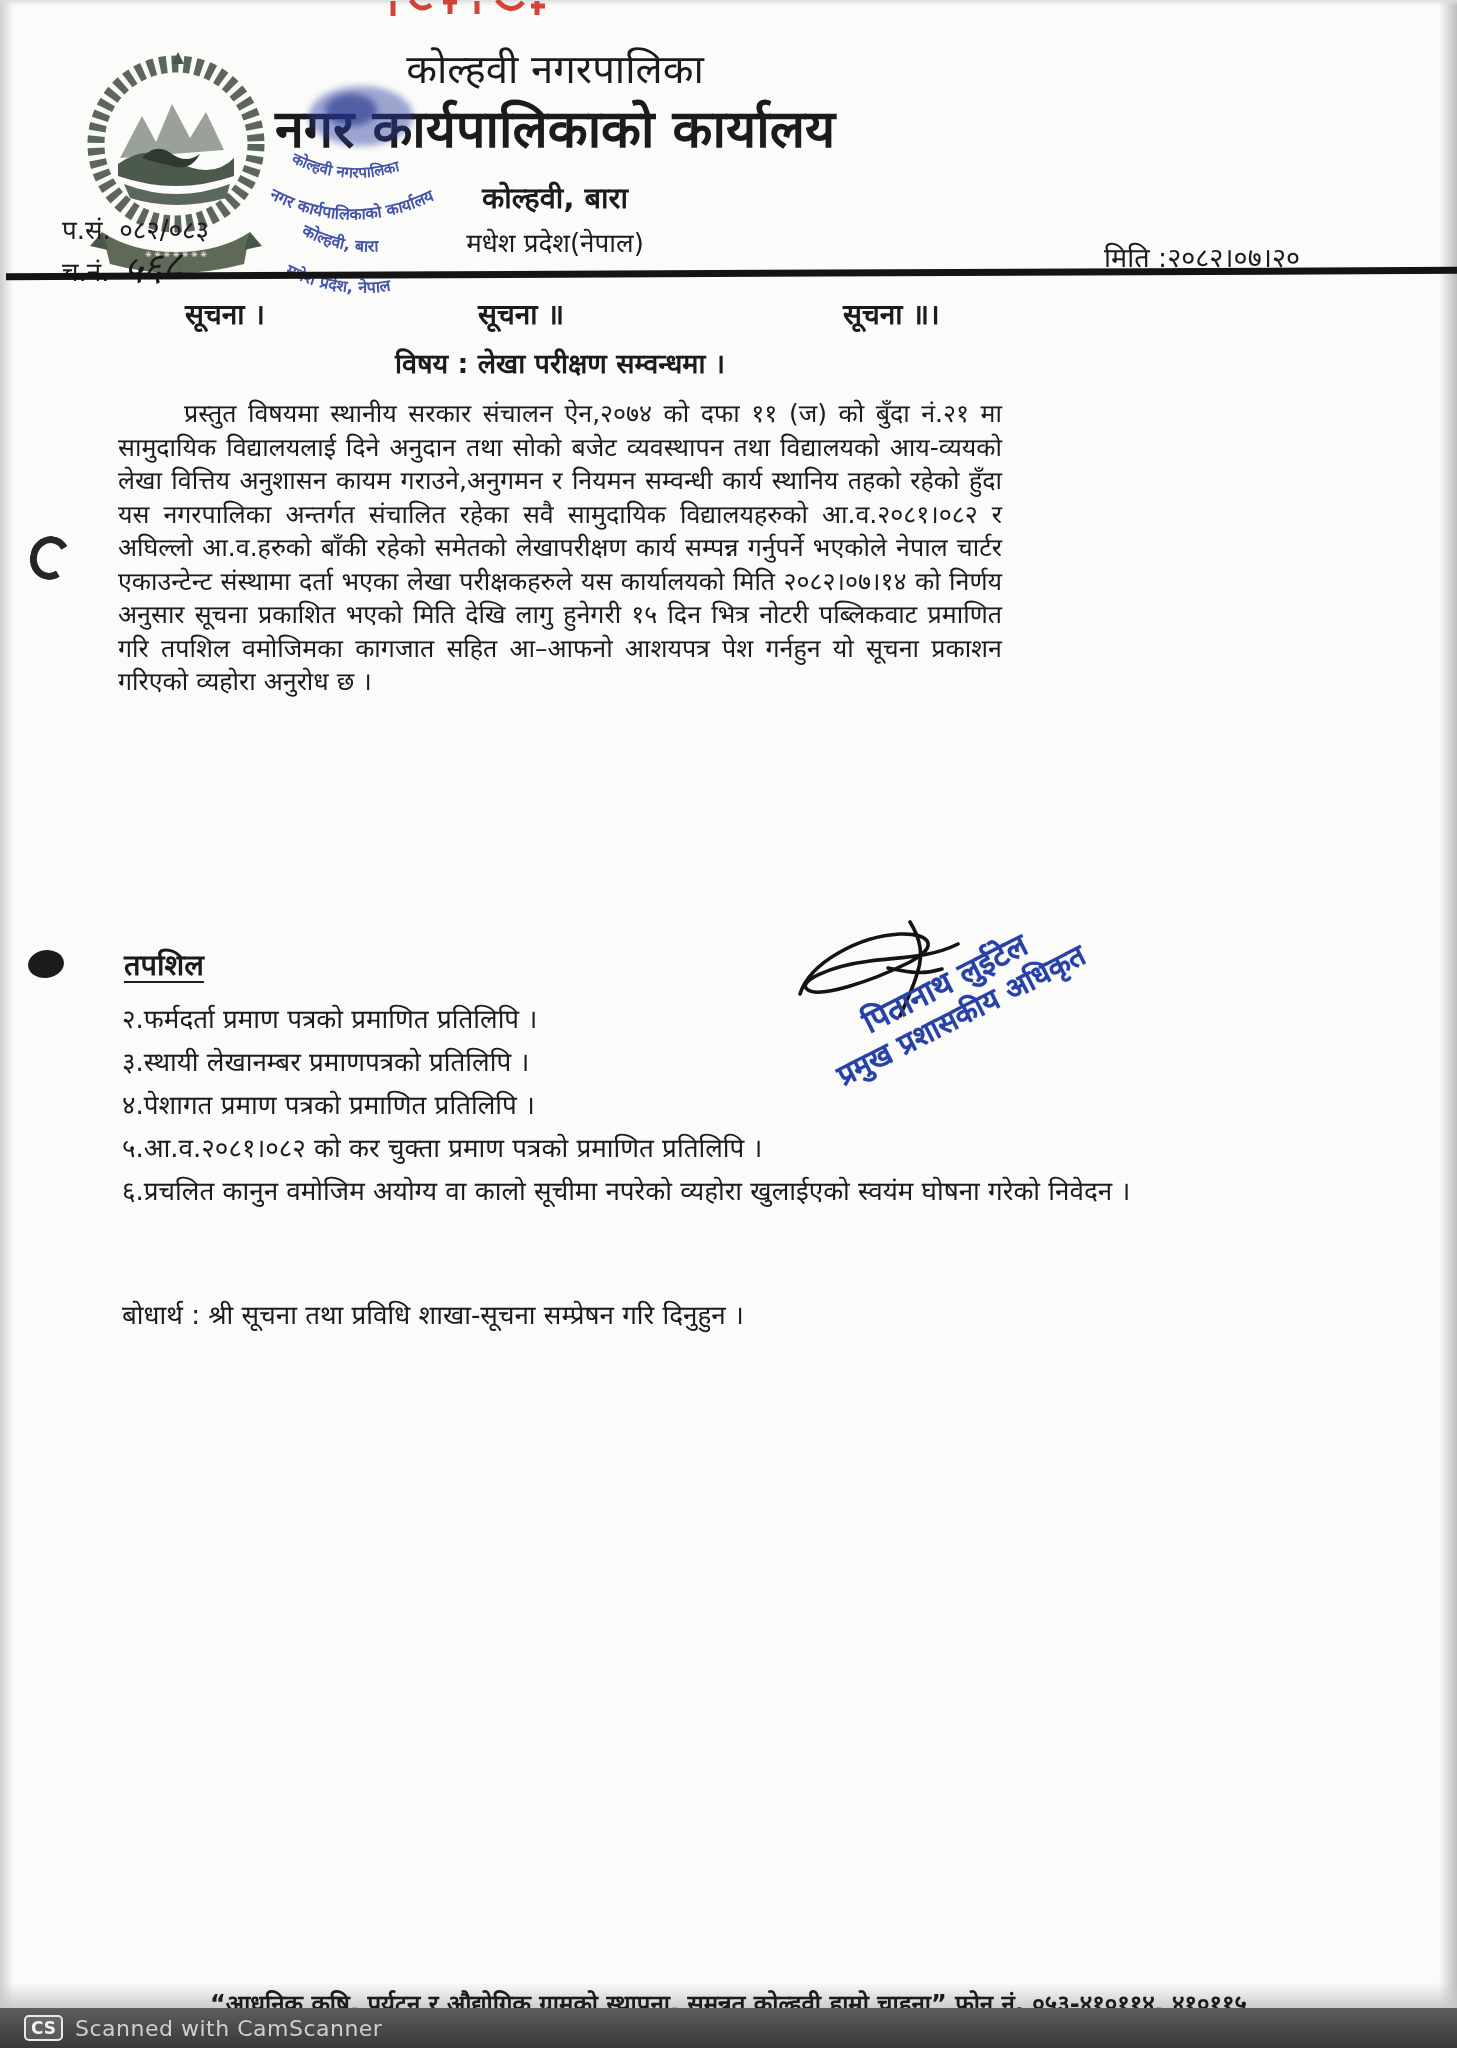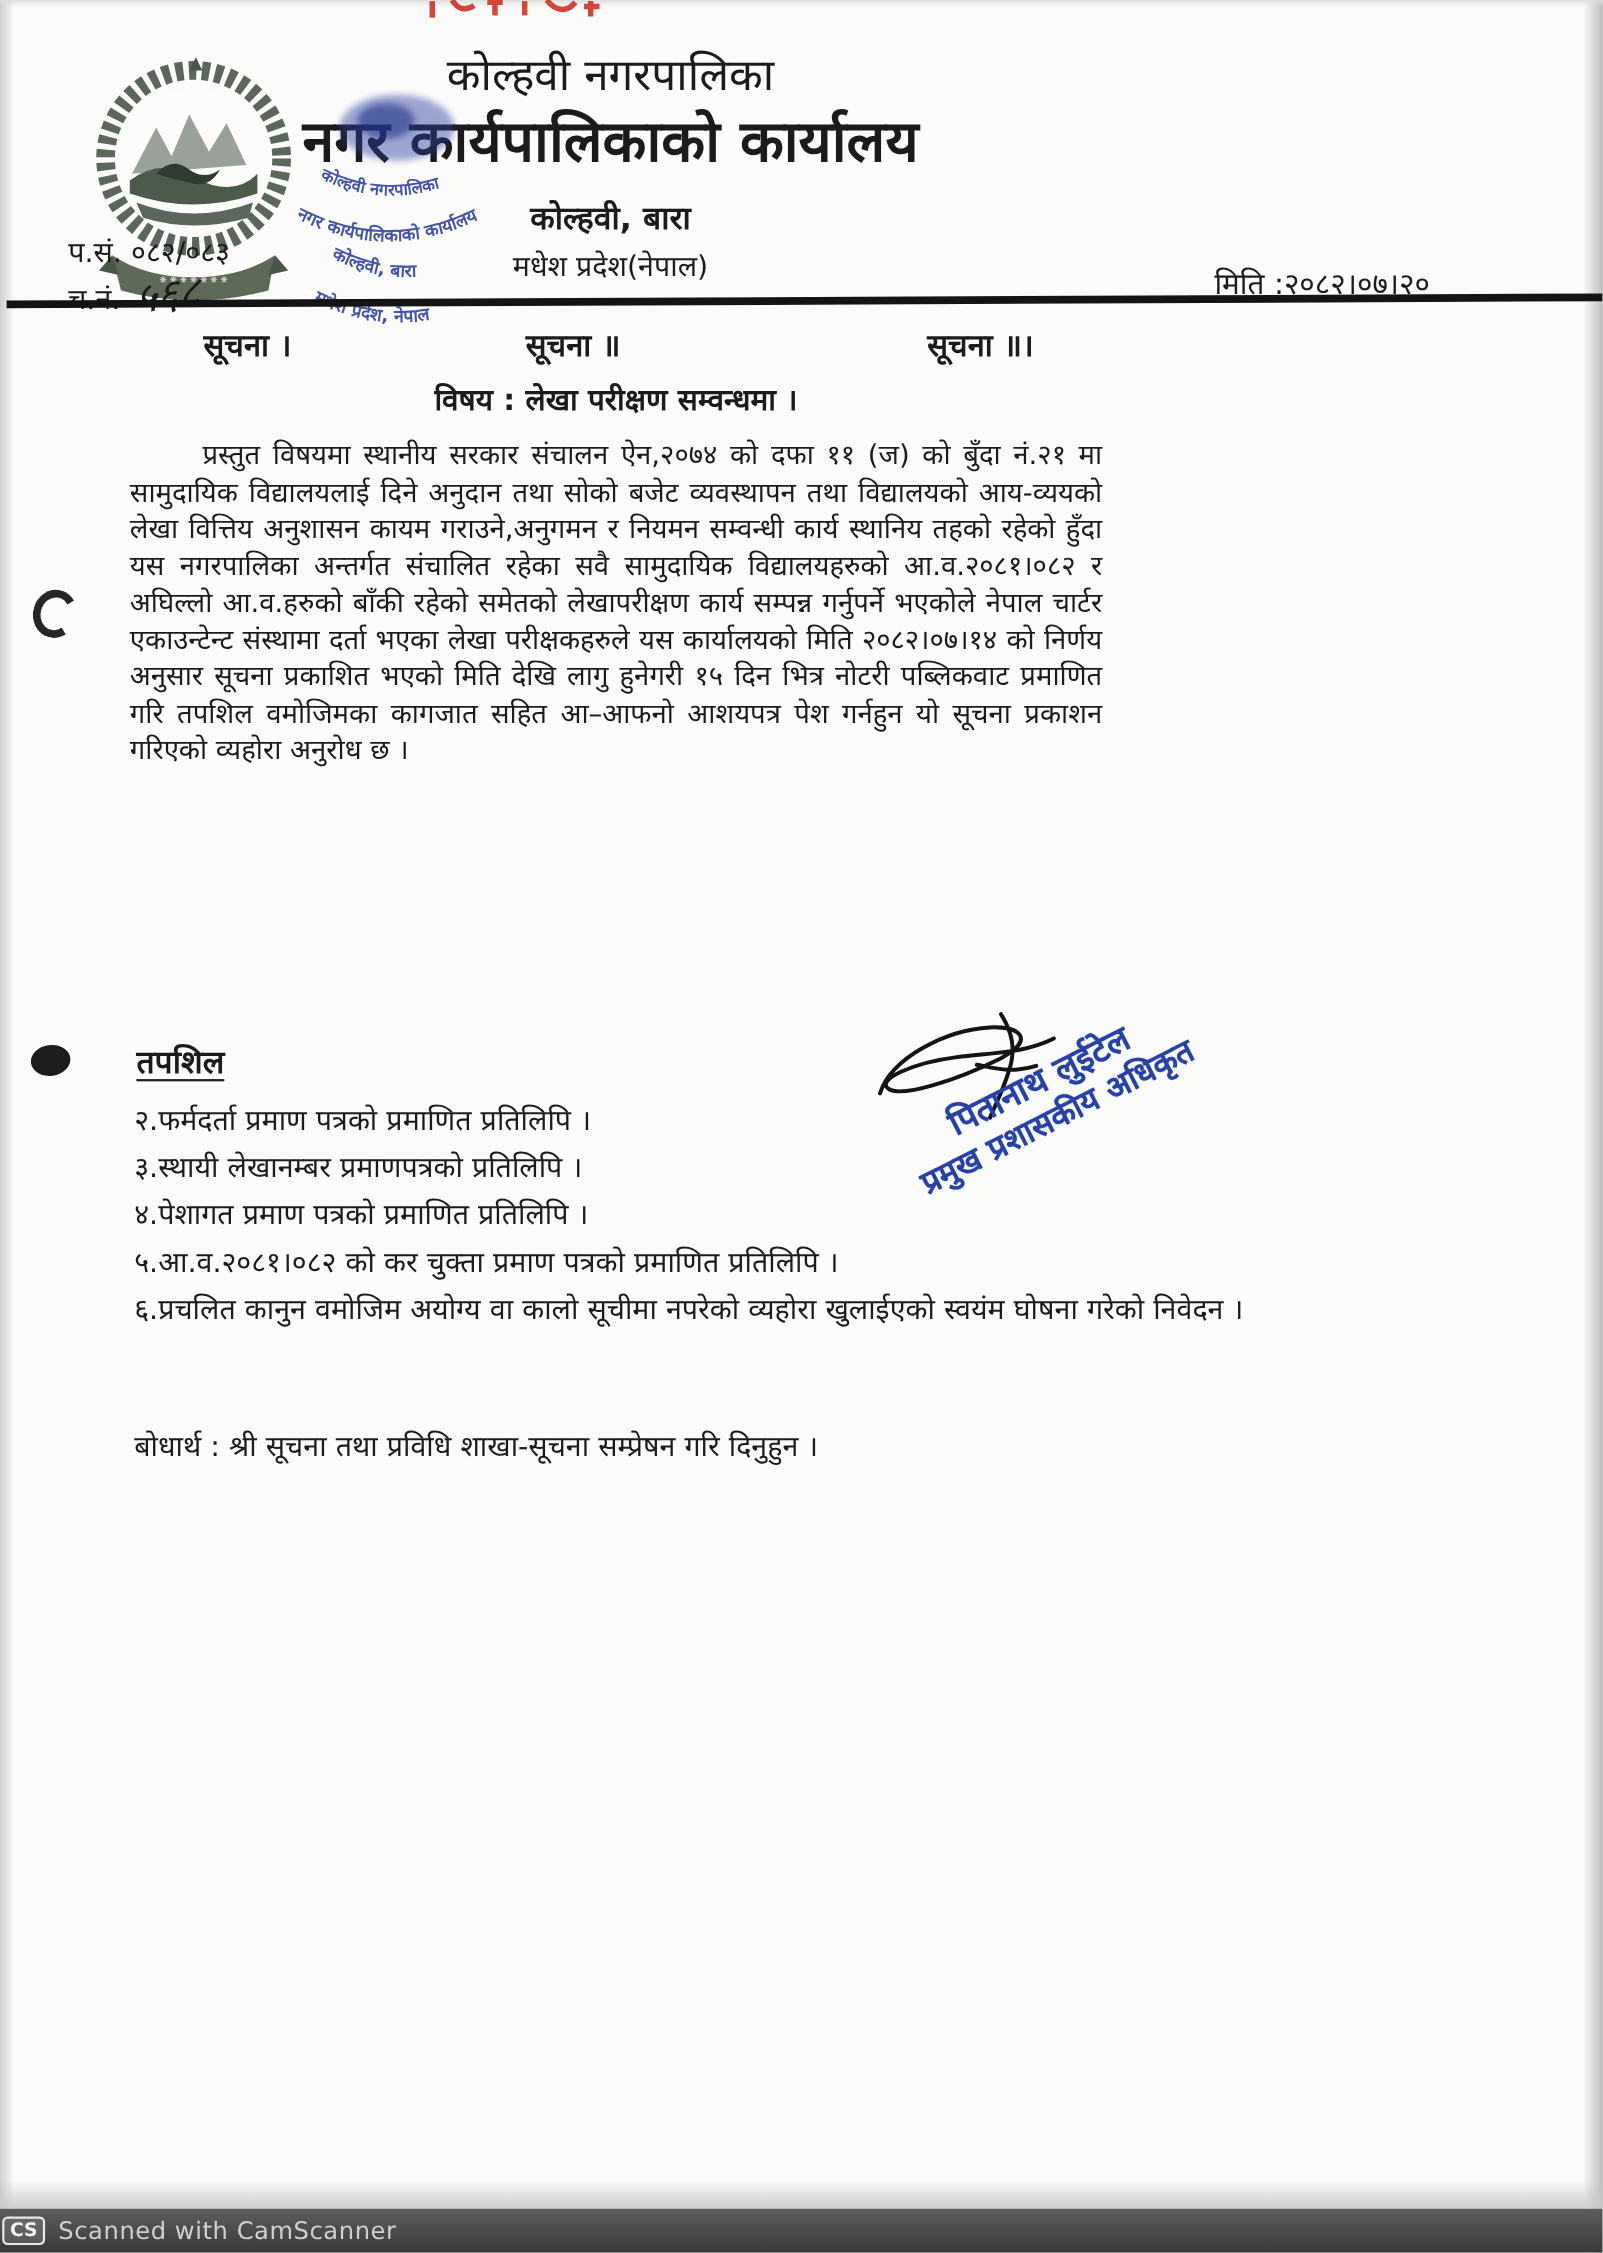--- a/index.html
+++ b/index.html
@@ -68,21 +68,21 @@
   .punch-dot{position:absolute;left:28px;top:950px;width:36px;height:28px;
     background:#1c1c1c;border-radius:50%;transform:rotate(-8deg);}
 
   .footer-1{position:absolute;left:0;top:1986px;width:100%;text-align:center;
     font-size:24px;font-weight:bold;z-index:2;}
   .footer-2{position:absolute;left:0;top:2018px;width:100%;text-align:center;
     font-size:19px;font-weight:bold;z-index:2;color:#222;}
 
   .scan-bar{position:absolute;left:0;top:2008px;width:100%;height:40px;z-index:5;
     background:linear-gradient(to bottom,#5d5d5f,#39393b);
-    display:flex;align-items:center;padding-left:2px;box-sizing:border-box;}
+    display:flex;align-items:center;padding-left:24px;box-sizing:border-box;}
   .cs-logo{display:inline-block;border:2px solid #e9e9e9;border-radius:5px;
     color:#f2f2f2;font-weight:bold;font-size:17px;padding:1px 5px;margin-right:12px;
     background:rgba(255,255,255,.12);}
   .scan-text{color:#cfcfcf;font-size:22px;letter-spacing:.5px;}
 </style>
 </head>
 <body>
 
 <div class="page">
 
@@ -184,20 +184,21 @@
   <div class="officer-stamp">
     <div class="officer-name">पितानाथ लुईटेल</div>
     <div class="officer-title">प्रमुख प्रशासकीय अधिकृत</div>
   </div>
 
   <div class="cc-line">बोधार्थ : श्री सूचना तथा प्रविधि शाखा-सूचना सम्प्रेषन गरि दिनुहुन ।</div>
 
   <div class="punch-c"></div>
   <div class="punch-dot"></div>
 
+  <div class="footer-1">“आधुनिक कृषि, पर्यटन र औद्योगिक ग्रामको स्थापना, समुन्नत कोल्हवी हाम्रो चाहना” फोन नं. ०५३-४१०११४, ४१०११५</div>
   <div class="footer-2">सन्देश सूचनाबोर्ड नं. १६१२०४३४१०११५   इमेल:info@kolhabimun.gov.np   वेबसाइट : www.kolhabimun.gov.np</div>
 
   <div class="scan-bar">
     <span class="cs-logo">CS</span>
     <span class="scan-text">Scanned with CamScanner</span>
   </div>
 
 </div>
 
 </body></html>

